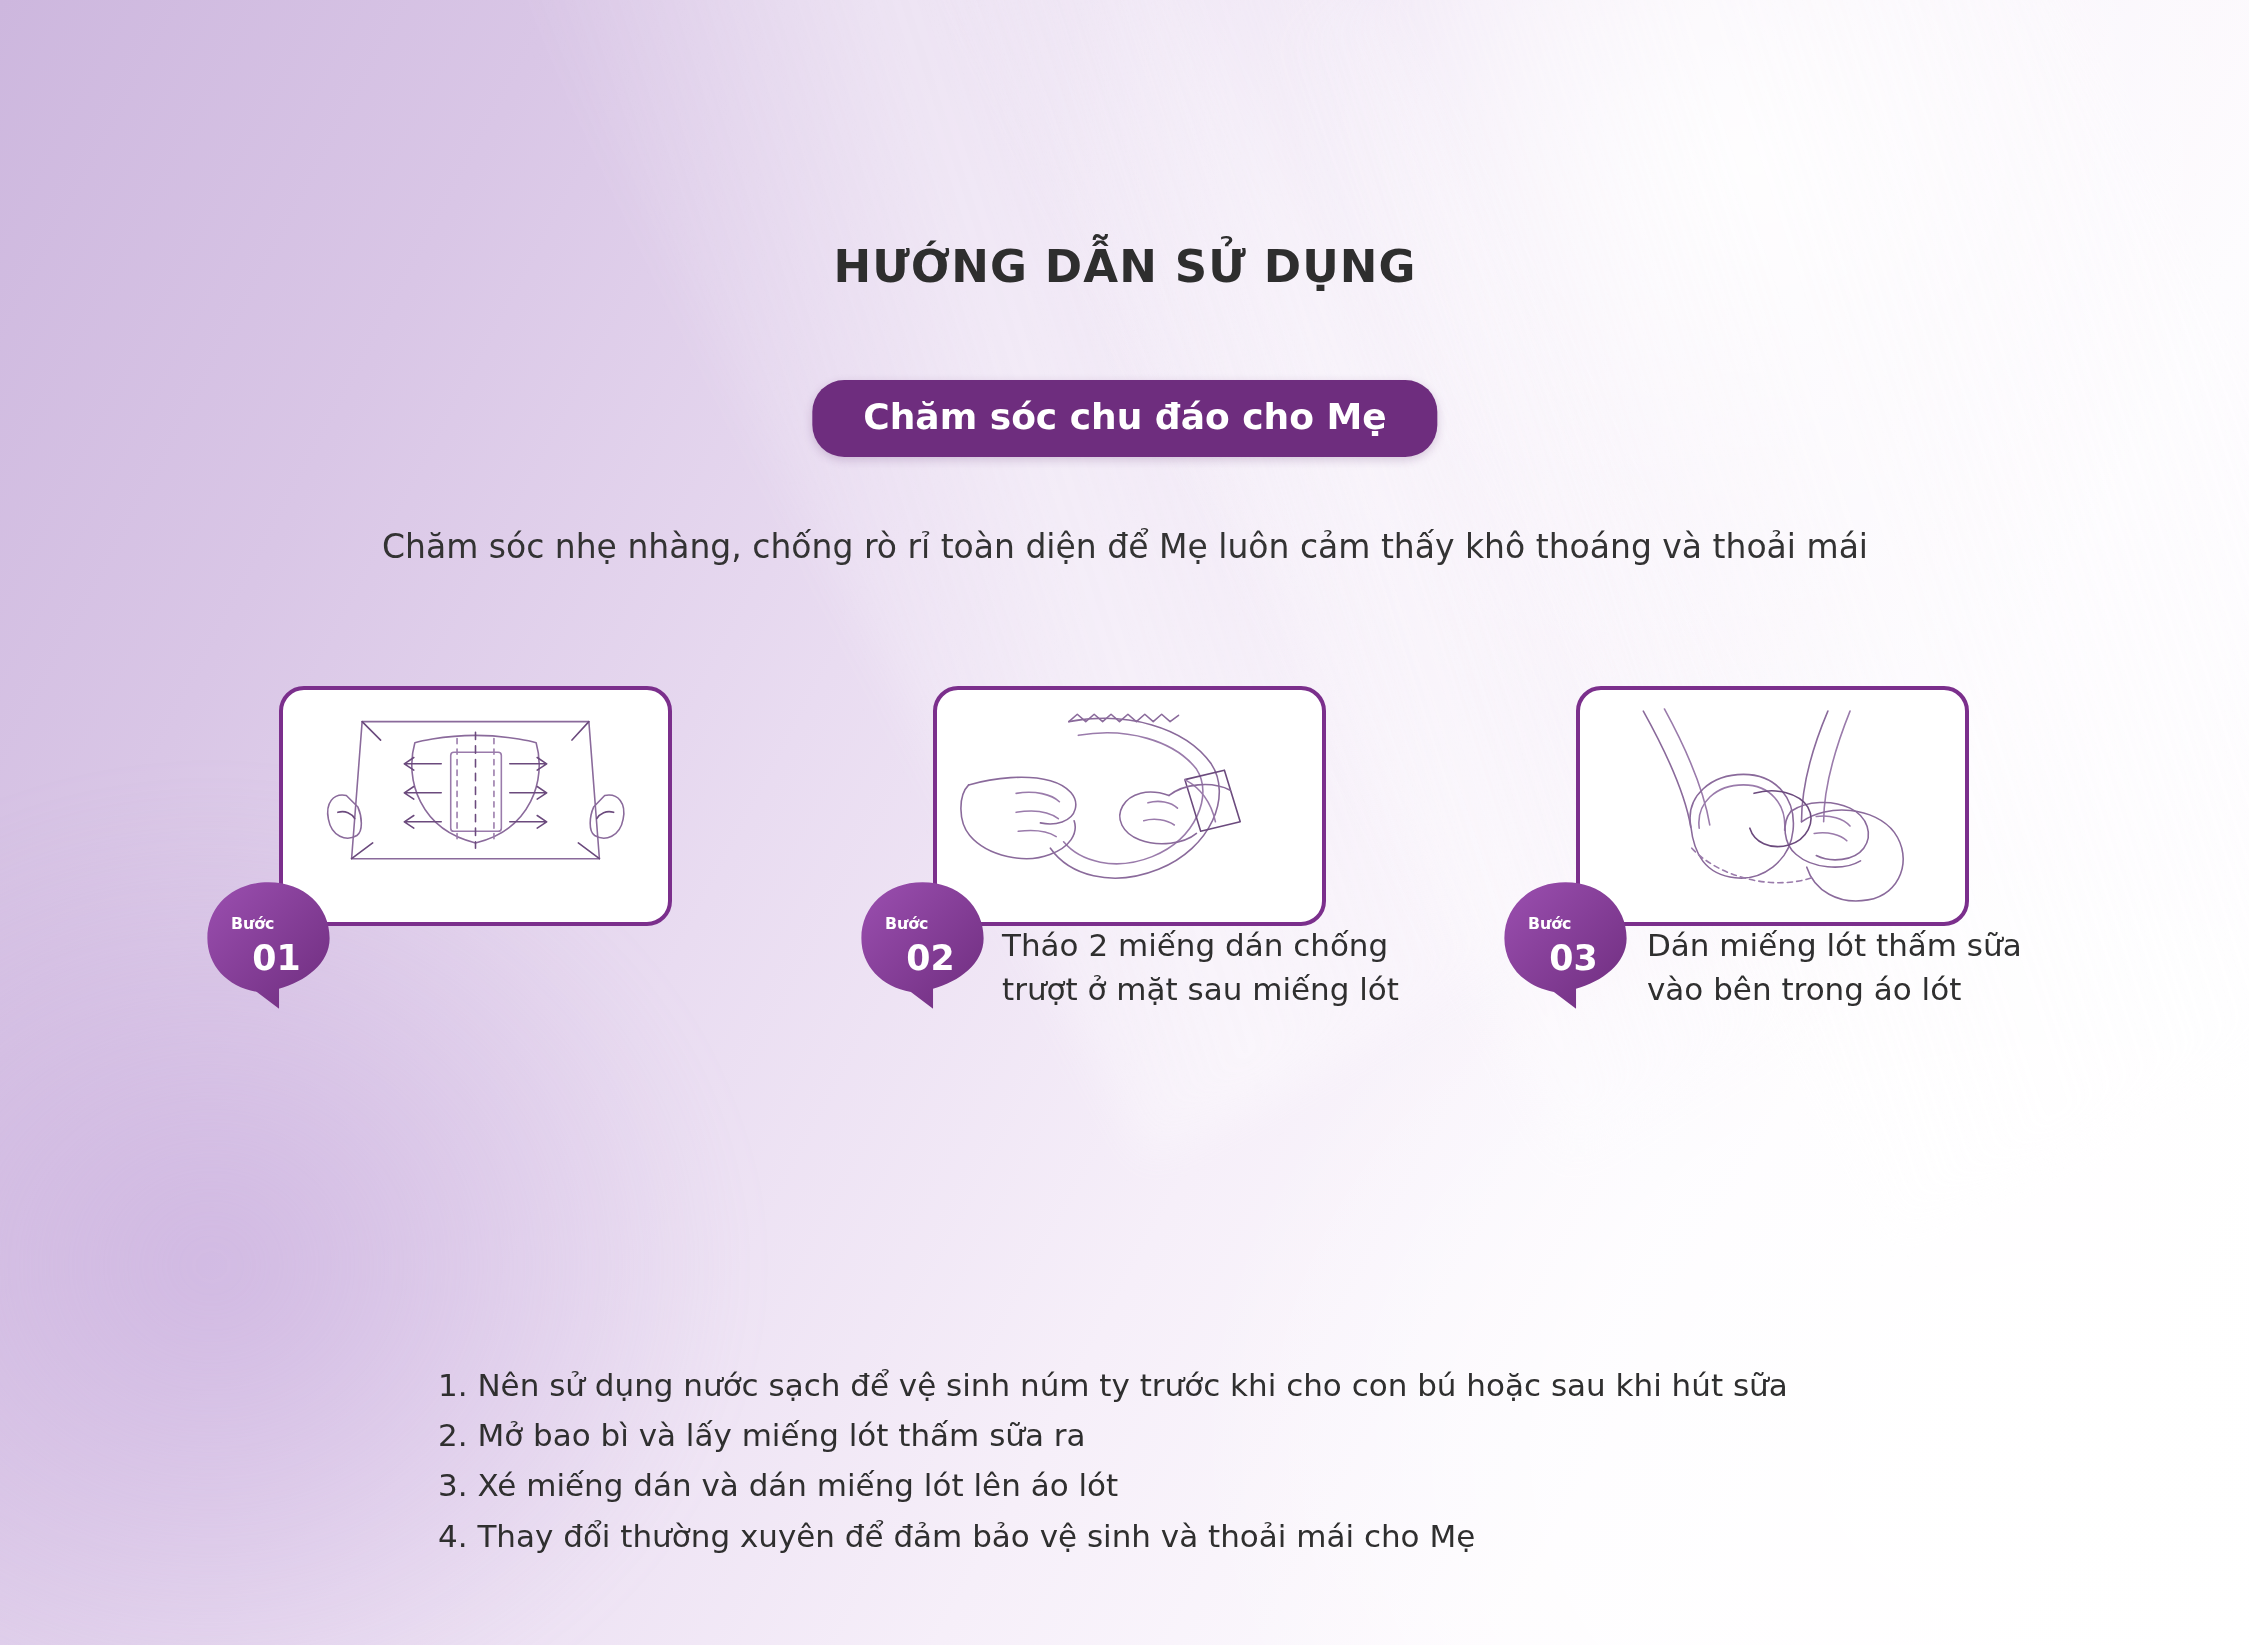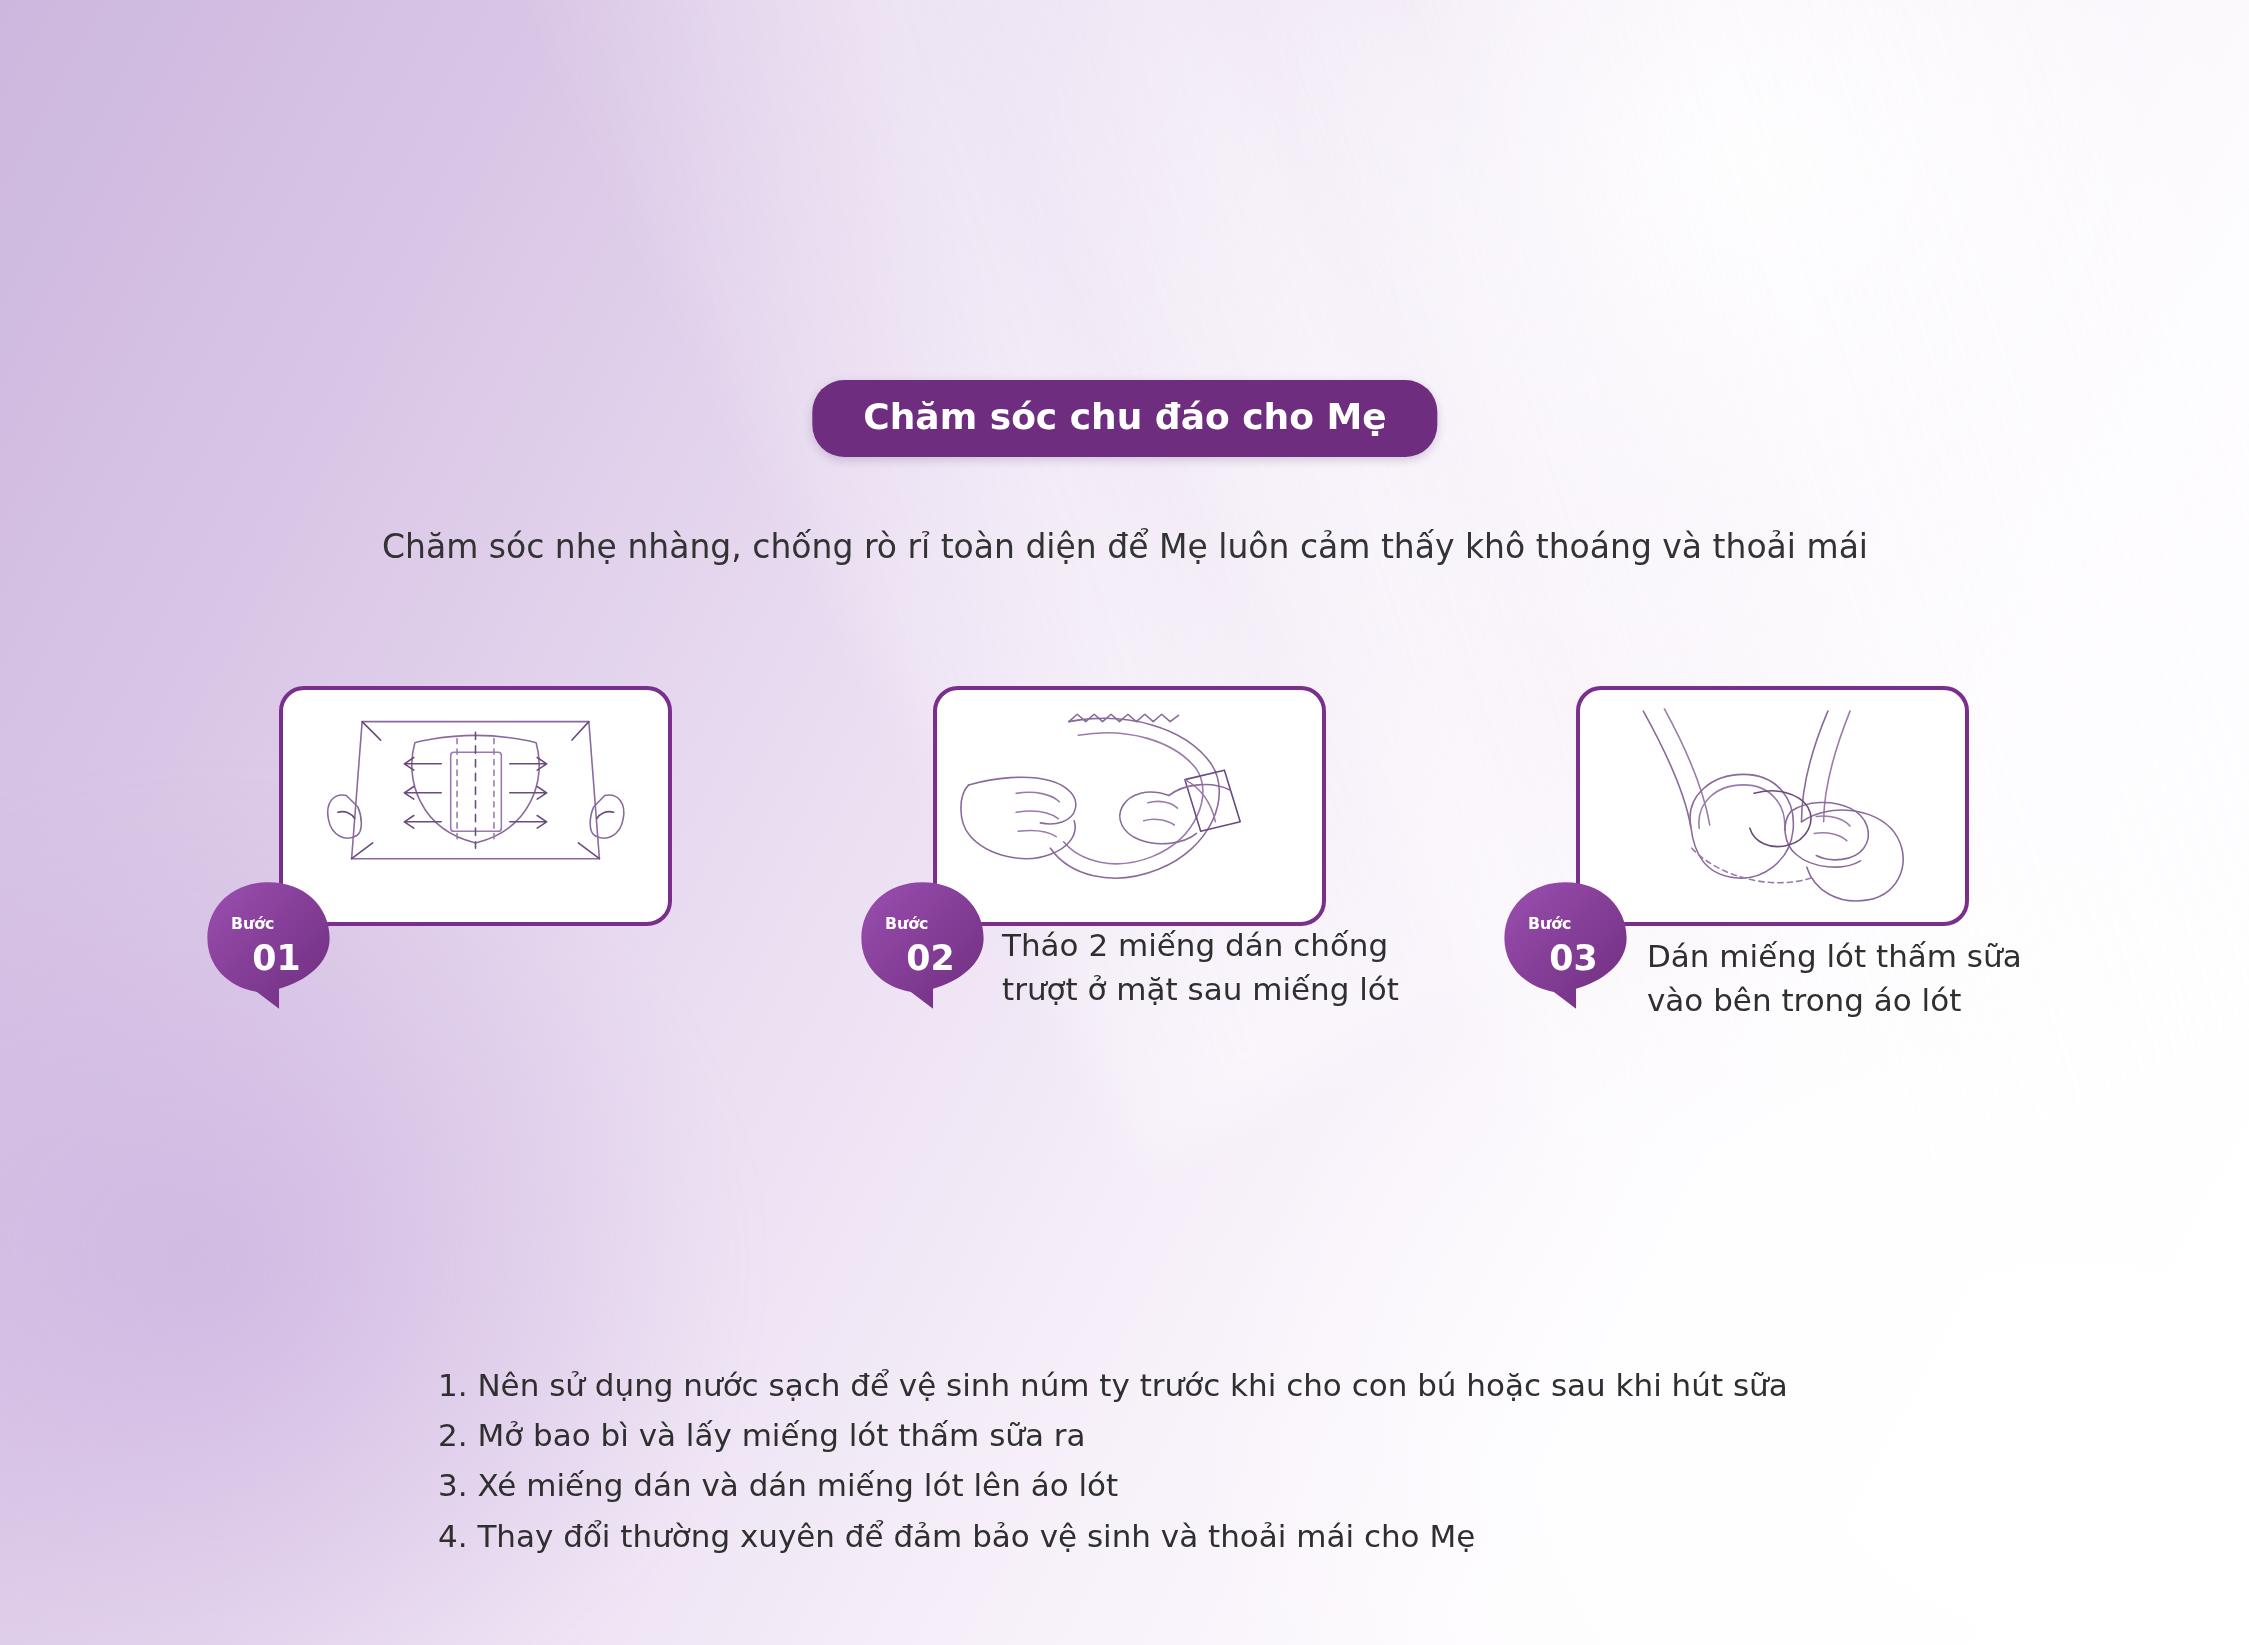--- a/index.html
+++ b/index.html
@@ -118,21 +118,21 @@
 
   .step-text {
     position: absolute;
     left: 148px;
     top: 237px;
     width: 432px;
     font-size: 31px;
     line-height: 1.42;
     color: #2f2f2f;
   }
-  .step.s3 .step-text { left: 150px; top: 237px; width: 422px; margin-top: 11px; }
+  .step.s3 .step-text { left: 150px; top: 237px; width: 422px; }
 
   
   #notes {
     position: absolute;
     left: 438px;
     top: 1360px;
     width: 1635px;
     font-size: 31px;
     line-height: 1.62;
     color: #2f2f2f;
@@ -142,20 +142,21 @@
 </head>
 <body>
 
 <div id="page">
 
   <div class="streak s1"></div>
   <div class="streak s2"></div>
   <div class="streak s3"></div>
   <div class="glow-bl"></div>
 
+  <div id="main-title">HƯỚNG DẪN SỬ DỤNG</div>
 
   <div id="subtitle-pill">Chăm sóc chu đáo cho Mẹ</div>
 
   <div id="lead-text">Chăm sóc nhẹ nhàng, chống rò rỉ toàn diện để Mẹ luôn cảm thấy khô thoáng và thoải mái</div>
 
   <div id="steps">
 
     <div class="step s1">
       <div class="thumb">
         <svg viewBox="0 0 730 440" xmlns="http://www.w3.org/2000/svg">

